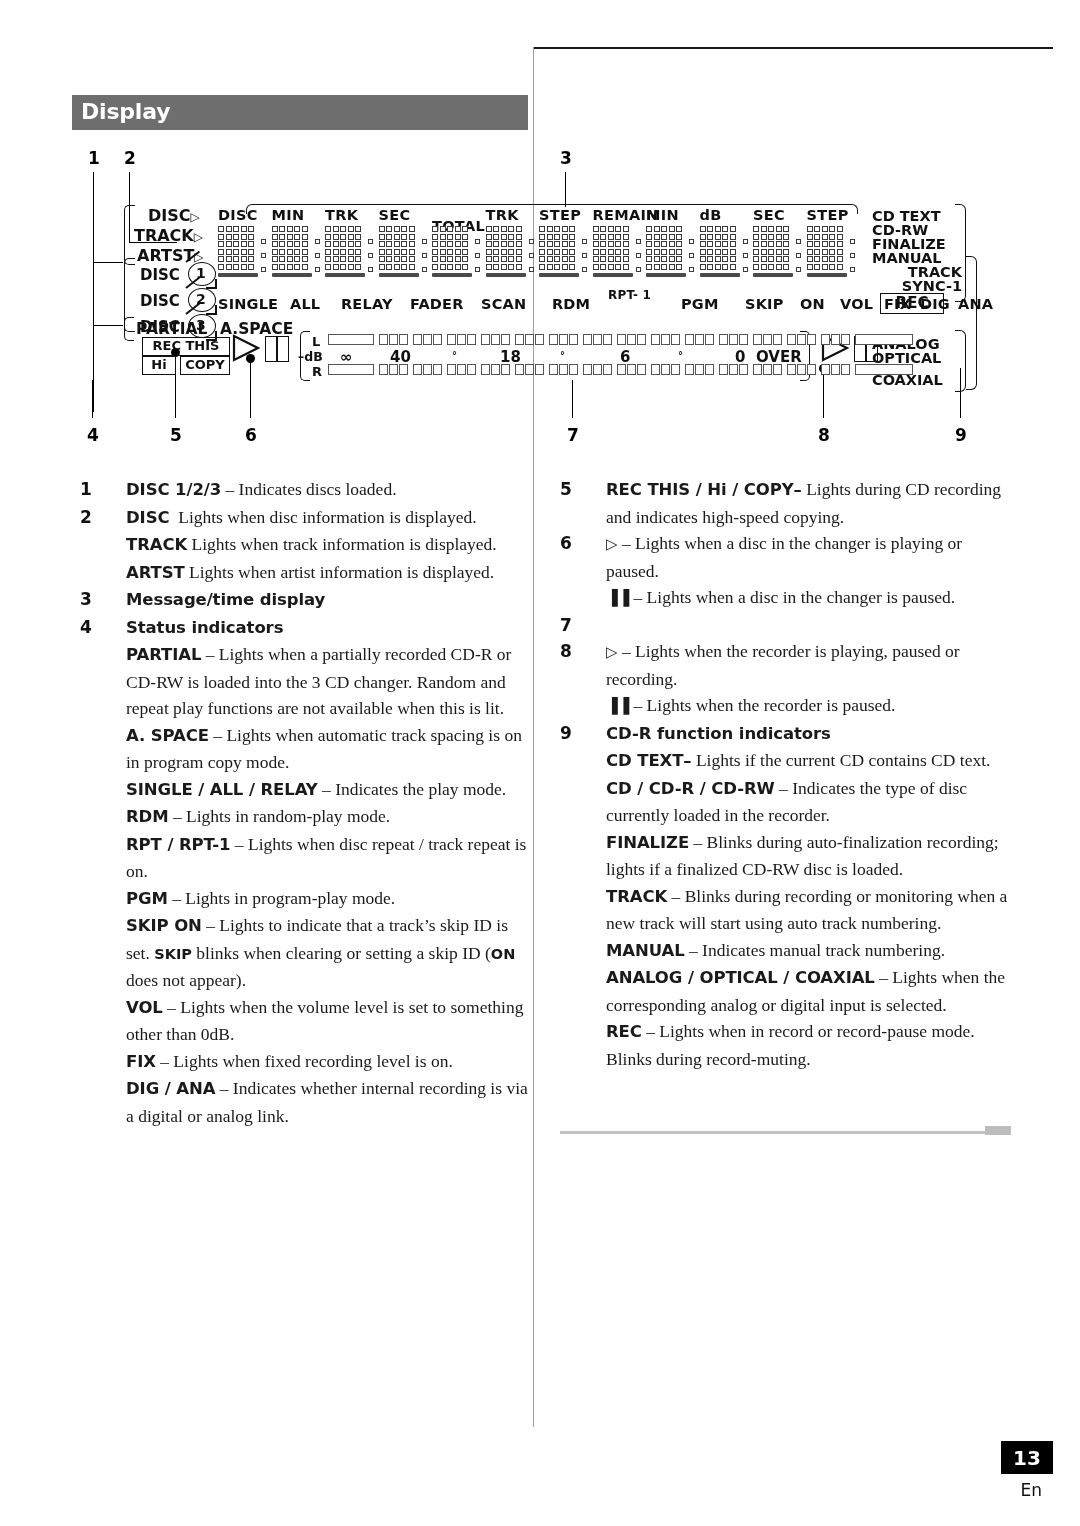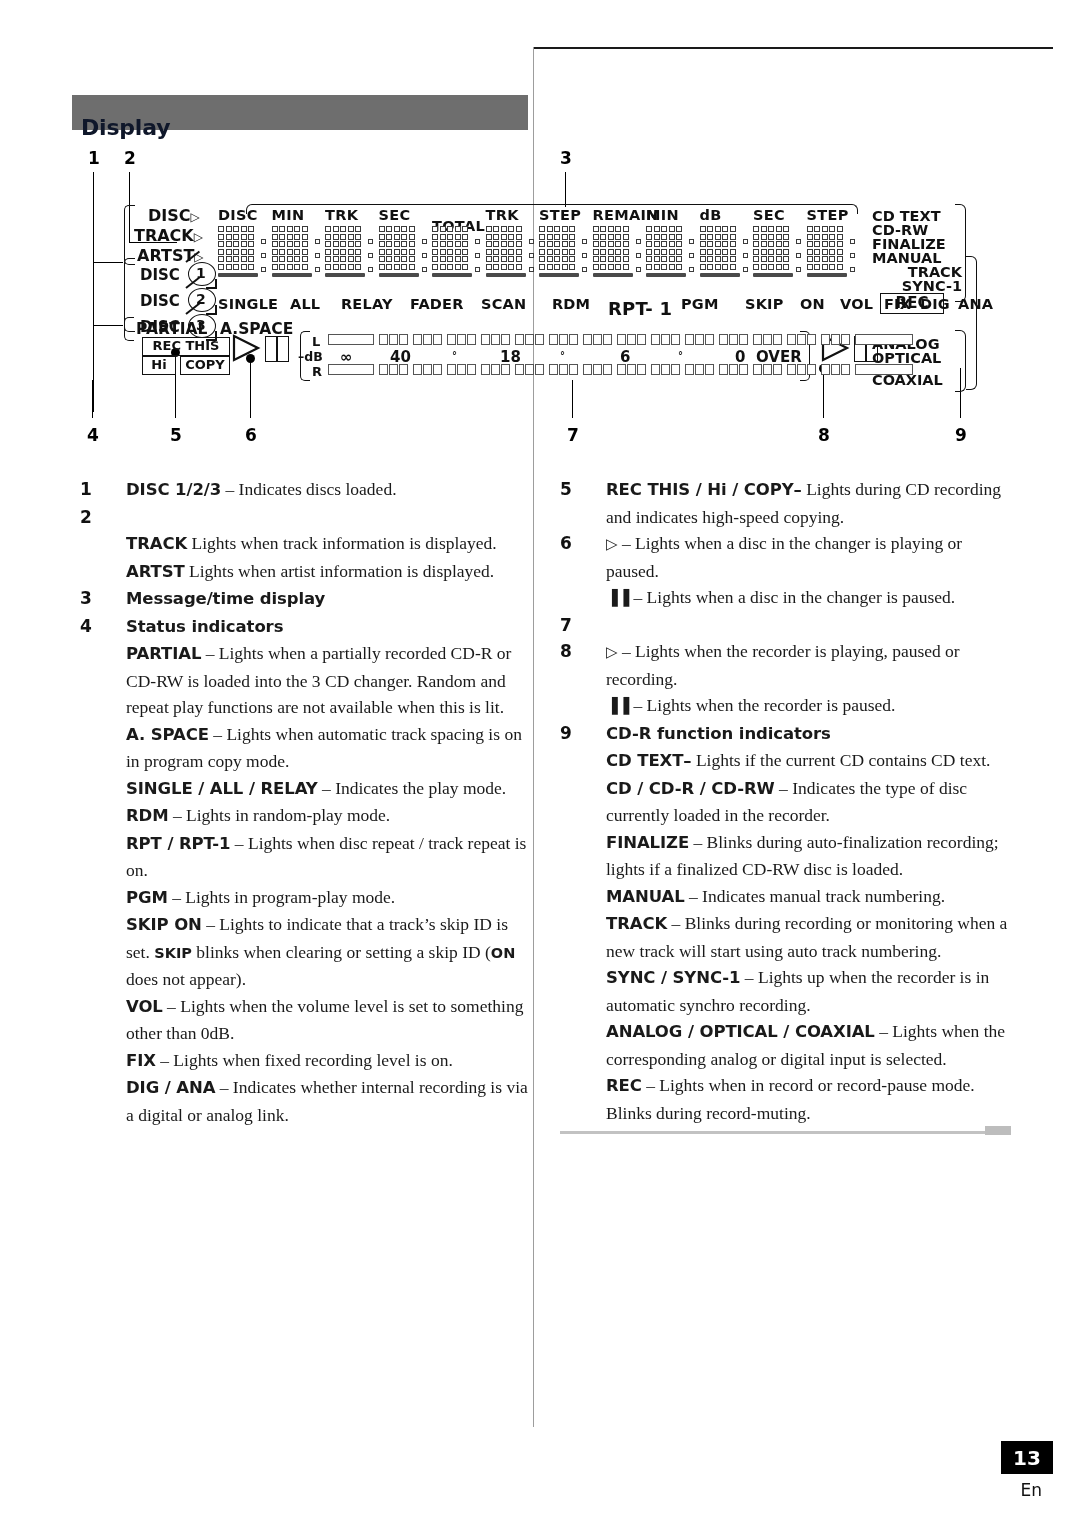--- a/index.html
+++ b/index.html
@@ -18,23 +18,23 @@
     font-weight:700;font-size:30px;letter-spacing:-.4px;
     color:#111;white-space:nowrap;
   }
   .col-rule{position:absolute;left:533px;top:47px;width:1px;height:1380px;background:#9d9d9d;}
 
   .sec-bar{
     position:absolute;left:72px;top:95px;width:456px;height:35px;
     background:#6e6e6e;
   }
   .sec-bar span{
-    position:absolute;left:9px;top:20px;
+    position:absolute;left:9px;top:4px;
     font-family:"DejaVu Sans",sans-serif;
-    font-weight:700;font-size:22px;color:#0f172a;letter-spacing:-.2px;
+    font-weight:700;font-size:22px;color:#ffffff;letter-spacing:-.2px;
   }
 
   
   .cnum{position:absolute;font-family:"DejaVu Sans",sans-serif;font-weight:700;font-size:17px;color:#000;}
   .leader{position:absolute;background:#000;width:1px;}
 
   .lbl{position:absolute;font-family:"DejaVu Sans",sans-serif;font-weight:700;color:#111;white-space:nowrap;}
 
   
   .charblk{position:absolute;}
@@ -659,21 +659,21 @@
           <i></i>
           <i></i>
         </div>
          </div>
       <div class="lbl" style="left:218px;top:296px;font-size:14.5px;letter-spacing:.2px">SINGLE</div>
       <div class="lbl" style="left:290px;top:296px;font-size:14.5px;letter-spacing:.2px">ALL</div>
       <div class="lbl" style="left:341px;top:296px;font-size:14.5px;letter-spacing:.2px">RELAY</div>
       <div class="lbl" style="left:410px;top:296px;font-size:14.5px;letter-spacing:.2px">FADER</div>
       <div class="lbl" style="left:481px;top:296px;font-size:14.5px;letter-spacing:.2px">SCAN</div>
       <div class="lbl" style="left:552px;top:296px;font-size:14.5px;letter-spacing:.2px">RDM</div>
-      <div class="lbl" style="left:608px;top:298px;font-size:18px;letter-spacing:.2px">RPT- 1</div>
+      <div class="lbl" style="left:608px;top:288px;font-size:12px;letter-spacing:.2px">RPT- 1</div>
       <div class="lbl" style="left:681px;top:296px;font-size:14.5px;letter-spacing:.2px">PGM</div>
       <div class="lbl" style="left:745px;top:296px;font-size:14.5px;letter-spacing:.2px">SKIP</div>
       <div class="lbl" style="left:800px;top:296px;font-size:14.5px;letter-spacing:.2px">ON</div>
       <div class="lbl" style="left:840px;top:296px;font-size:14.5px;letter-spacing:.2px">VOL</div>
       <div class="lbl" style="left:884px;top:296px;font-size:14.5px;letter-spacing:.2px">FIX</div>
       <div class="lbl" style="left:920px;top:296px;font-size:14.5px;letter-spacing:.2px">DIG</div>
       <div class="lbl" style="left:958px;top:296px;font-size:14.5px;letter-spacing:.2px">ANA</div>
       <div class="lbl" style="left:872px;top:208px;font-size:14.5px;width:90px;text-align:left">CD TEXT</div>
       <div class="lbl" style="left:872px;top:222px;font-size:14.5px;width:90px;text-align:left">CD-RW</div>
       <div class="lbl" style="left:872px;top:236px;font-size:14.5px;width:90px;text-align:left">FINALIZE</div>
@@ -791,20 +791,21 @@
       <div class="lbl" style="left:756px;top:348px;font-size:15px">OVER</div>
     </div>
 
   <div class="col colL" id="colL">
       <div class="row">
         <div class="num">1</div>
         <div class="txt"><b>DISC 1/2/3</b> – Indicates discs loaded.</div>
       </div>
       <div class="row">
         <div class="num">2</div>
+        <div class="txt"><b>DISC</b>&nbsp; Lights when disc information is displayed.</div>
       </div>
       <div class="subtxt"><b>TRACK</b> Lights when track information is displayed.</div>
       <div class="subtxt"><b>ARTST</b> Lights when artist information is displayed.</div>
       <div class="row">
         <div class="num">3</div>
         <div class="txt"><b>Message/time display</b></div>
       </div>
       <div class="row">
         <div class="num">4</div>
         <div class="txt"><b>Status indicators</b></div>
@@ -838,23 +839,22 @@
         <div class="txt"><span class="gl">▷</span> – Lights when the recorder is playing, paused or recording.</div>
       </div>
       <div class="subtxt"><span class="gl">▐▐</span> – Lights when the recorder is paused.</div>
       <div class="row">
         <div class="num">9</div>
         <div class="txt"><b>CD-R function indicators</b></div>
       </div>
       <div class="subtxt"><b>CD TEXT</b><b>–</b> Lights if the current CD contains CD text.</div>
       <div class="subtxt"><b>CD / CD-R / CD-RW</b> – Indicates the type of disc currently loaded in the recorder.</div>
       <div class="subtxt"><b>FINALIZE</b> – Blinks during auto-finalization recording; lights if a finalized CD-RW disc is loaded.</div>
+      <div class="subtxt"><b>TRACK</b> – Blinks during recording or monitoring when a new track will start using auto track numbering.</div>
       <div class="subtxt"><b>MANUAL</b> – Indicates manual track numbering.</div>
-      <div class="subtxt"><b>TRACK</b> – Blinks during recording or monitoring when a new track will start using auto track numbering.</div>
-      <div class="subtxt"><b>SYNC / SYNC-1</b> – Lights up when the recorder is in automatic synchro recording.</div>
       <div class="subtxt"><b>ANALOG / OPTICAL / COAXIAL</b> – Lights when the corresponding analog or digital input is selected.</div>
       <div class="subtxt"><b>REC</b> – Lights when in record or record-pause mode. Blinks during record-muting.</div>
     </div>
 
   <div class="foot-rule"></div>
   <div class="foot-blk"></div>
   <div class="pgbox">
     <span>13</span>
   </div>
   <div class="pglang">En</div>

